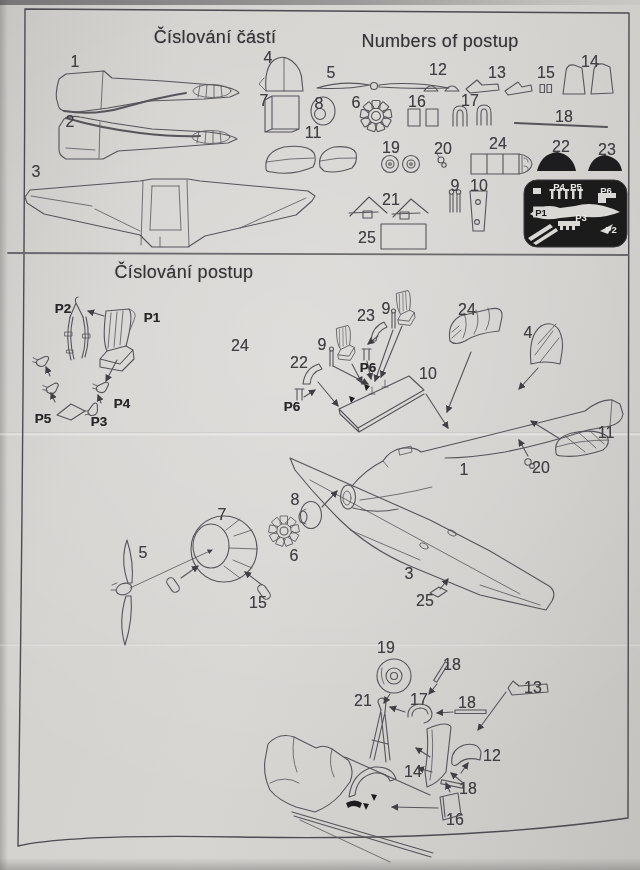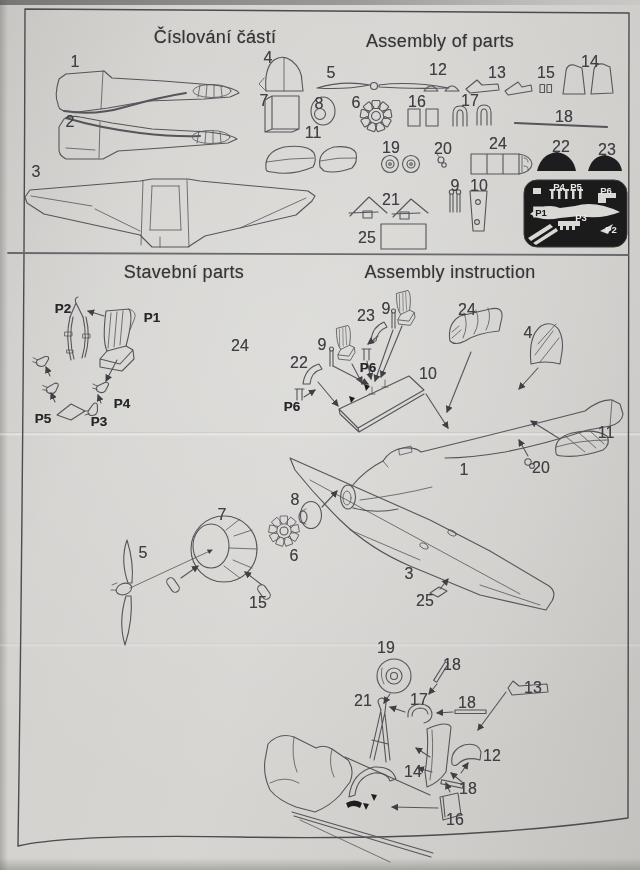--- a/index.html
+++ b/index.html
@@ -38,23 +38,22 @@
 
 <div class="scan">
 
   <div class="edge-top"></div>
   <div class="edge-left"></div>
   <div class="edge-bottom"></div>
   <div class="crease" style="top:432px"></div>
   <div class="crease" style="top:643px;opacity:.5"></div>
 
   <div class="hdr" style="left:90px;top:27px;width:250px">Číslování částí</div>
-  <div class="hdr" style="left:330px;top:31px;width:220px">Assembly of parts</div>
-  <div class="hdr" style="left:78px;top:262px;width:212px">Stavební parts</div>
-  <div class="hdr" style="left:330px;top:262px;width:240px">Assembly instruction</div>
+  <div class="hdr" style="left:330px;top:31px;width:220px">Numbers of postup</div>
+  <div class="hdr" style="left:78px;top:262px;width:212px">Číslování postup</div>
 
   <svg class="art" width="640" height="870" viewBox="0 0 640 870">
     <defs>
       <marker id="ah" viewBox="0 0 10 10" refX="8.5" refY="5" markerWidth="6.5" markerHeight="6.5" orient="auto">
         <path d="M0,0 L10,5 L0,10 Z" fill="#3f3f44"></path>
       </marker>
       <g id="bombP">
         <path class="ln" d="M-6,2 Q-8,-1 -5,-3 L3,-5 Q7,-5 6,-2 L2,3 Q-2,6 -6,2 Z"></path>
         <path class="ln thn" d="M-5,-3 L-9,-6 M-6,0 L-10,-2"></path>
       </g>

